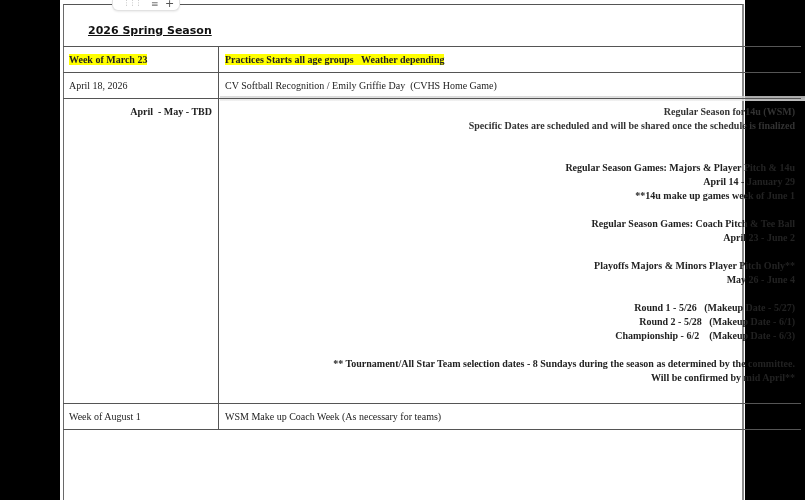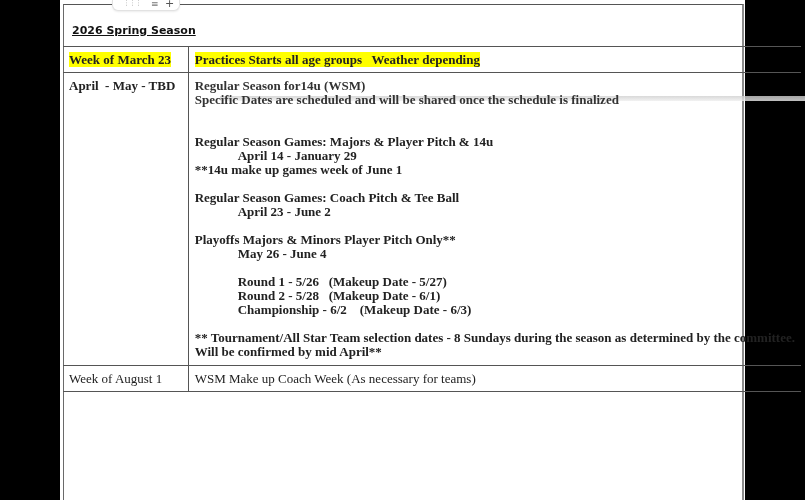--- a/index.html
+++ b/index.html
@@ -3,28 +3,28 @@
 <meta charset="utf-8">
 <style>
   html, body { margin:0; padding:0; }
   body { width:805px; height:500px; background:#000; position:relative; overflow:hidden; font-family:"Liberation Serif", serif; }
   .page { position:absolute; left:60px; top:0; width:685px; height:500px; background:#fff; }
   .toolbar { position:absolute; left:52px; top:0; width:66px; height:10px; background:#fff; border:1px solid #e2e2e2; border-top:none; border-radius:0 0 6px 6px; box-shadow:0 1px 2px rgba(0,0,0,0.08); font-family:"DejaVu Sans", sans-serif; font-size:9px; color:#777; }
   .toolbar .grip { position:absolute; left:10px; top:-1px; letter-spacing:-1px; color:#aaa; font-size:7px; line-height:9px; }
   .toolbar .sort { position:absolute; left:38px; top:0px; line-height:9px; }
   .toolbar .plus { position:absolute; left:52px; top:-2px; line-height:12px; font-size:11px; color:#555; }
   .frame { position:absolute; left:3px; top:4px; width:678px; height:500px; border-left:1px solid #6a6a6a; border-right:2px solid #8a8a8a; border-top:1px solid #555; }
-  .title { position:absolute; left:12px; top:24px; font-family:"DejaVu Sans", sans-serif; font-weight:bold; font-size:11px; text-decoration:underline; color:#111; }
-  table { position:absolute; left:3px; top:46px; width:738px; border-collapse:collapse; font-size:13px; color:#222; }
+  .title { position:absolute; left:28px; top:24px; font-family:"DejaVu Sans", sans-serif; font-weight:bold; font-size:11px; text-decoration:underline; color:#111; }
+  table { position:absolute; left:3px; top:46px; width:738px; border-collapse:collapse; font-size:10px; color:#222; }
   td { border-top:1.5px solid #555; border-bottom:1.5px solid #555; vertical-align:top; padding:6px 6px 5px 6px; line-height:14px; }
   td.c1 { width:143px; border-right:1.5px solid #555; }
   td.c2 { }
   tr.hdr td { height:14px; }
   .hl { background:#ffff00; font-weight:bold; }
-  .bold { font-weight:bold; }
+  .bold { font-weight:bold;text-align:right; }
   .gray { color:#333; }
   .indent { padding-left:43px; display:block; }
   .line { display:block; white-space:pre; }
   .gap { display:block; height:14px; }
   .shadow-line { position:absolute; left:160px; top:96px; width:586px; height:5px; background:linear-gradient(#cfcfcf,#efefef); opacity:0.8; }
 </style>
 </head>
 <body>
 
 <div class="page">
@@ -40,22 +40,26 @@
 
   <div class="shadow-line"></div>
 
   <table>
     <tbody>
         <tr class="hdr">
       <td class="c1"><span class="hl">Week of March 23</span></td>
       <td class="c2"><span class="hl" style="white-space:pre">Practices Starts all age groups   Weather depending</span></td>
     </tr>
     <tr>
+      <td class="c1">April 18, 2026</td>
+      <td class="c2" style="white-space:pre">CV Softball Recognition / Emily Griffie Day  (CVHS Home Game)</td>
+    </tr>
+    <tr>
       <td class="c1 bold" style="white-space:pre">April  - May - TBD</td>
-      <td class="c2 bold" style="padding-bottom:6px">
+      <td class="c2 bold" style="padding-bottom:18px">
         <span class="line gray">Regular Season for14u (WSM)</span>
         <span class="line gray">Specific Dates are scheduled and will be shared once the schedule is finalized</span>
         <span class="gap"></span>
             <span class="gap"></span>
         <span class="line">Regular Season Games: Majors &amp; Player Pitch &amp; 14u</span>
         <span class="line indent">April 14 - January 29</span>
         <span class="line">**14u make up games week of June 1</span>
         <span class="gap"></span>
         <span class="line">Regular Season Games: Coach Pitch &amp; Tee Ball</span>
         <span class="line indent">April 23 - June 2</span>

